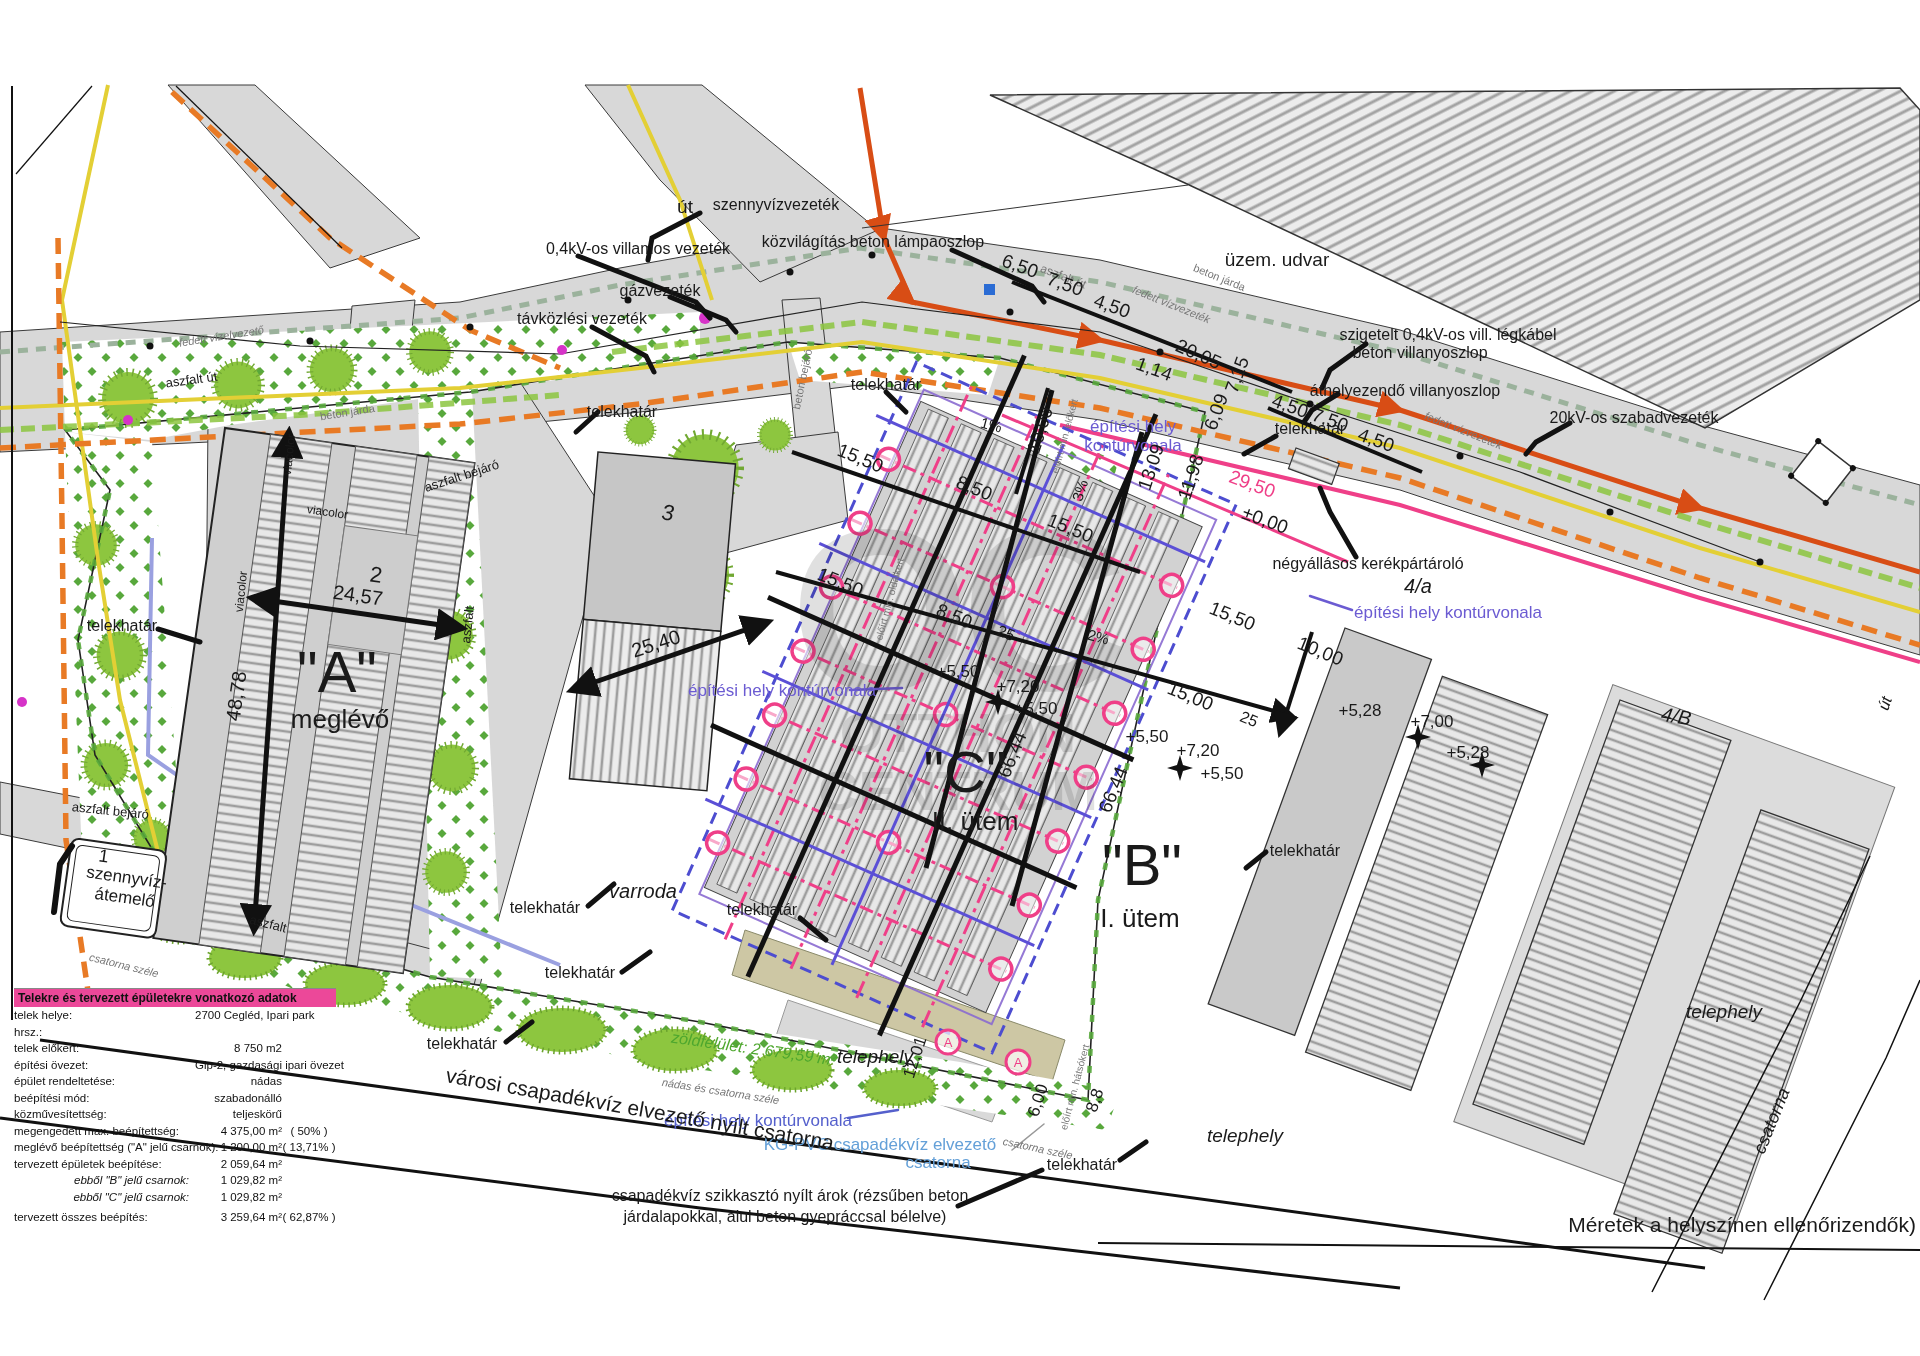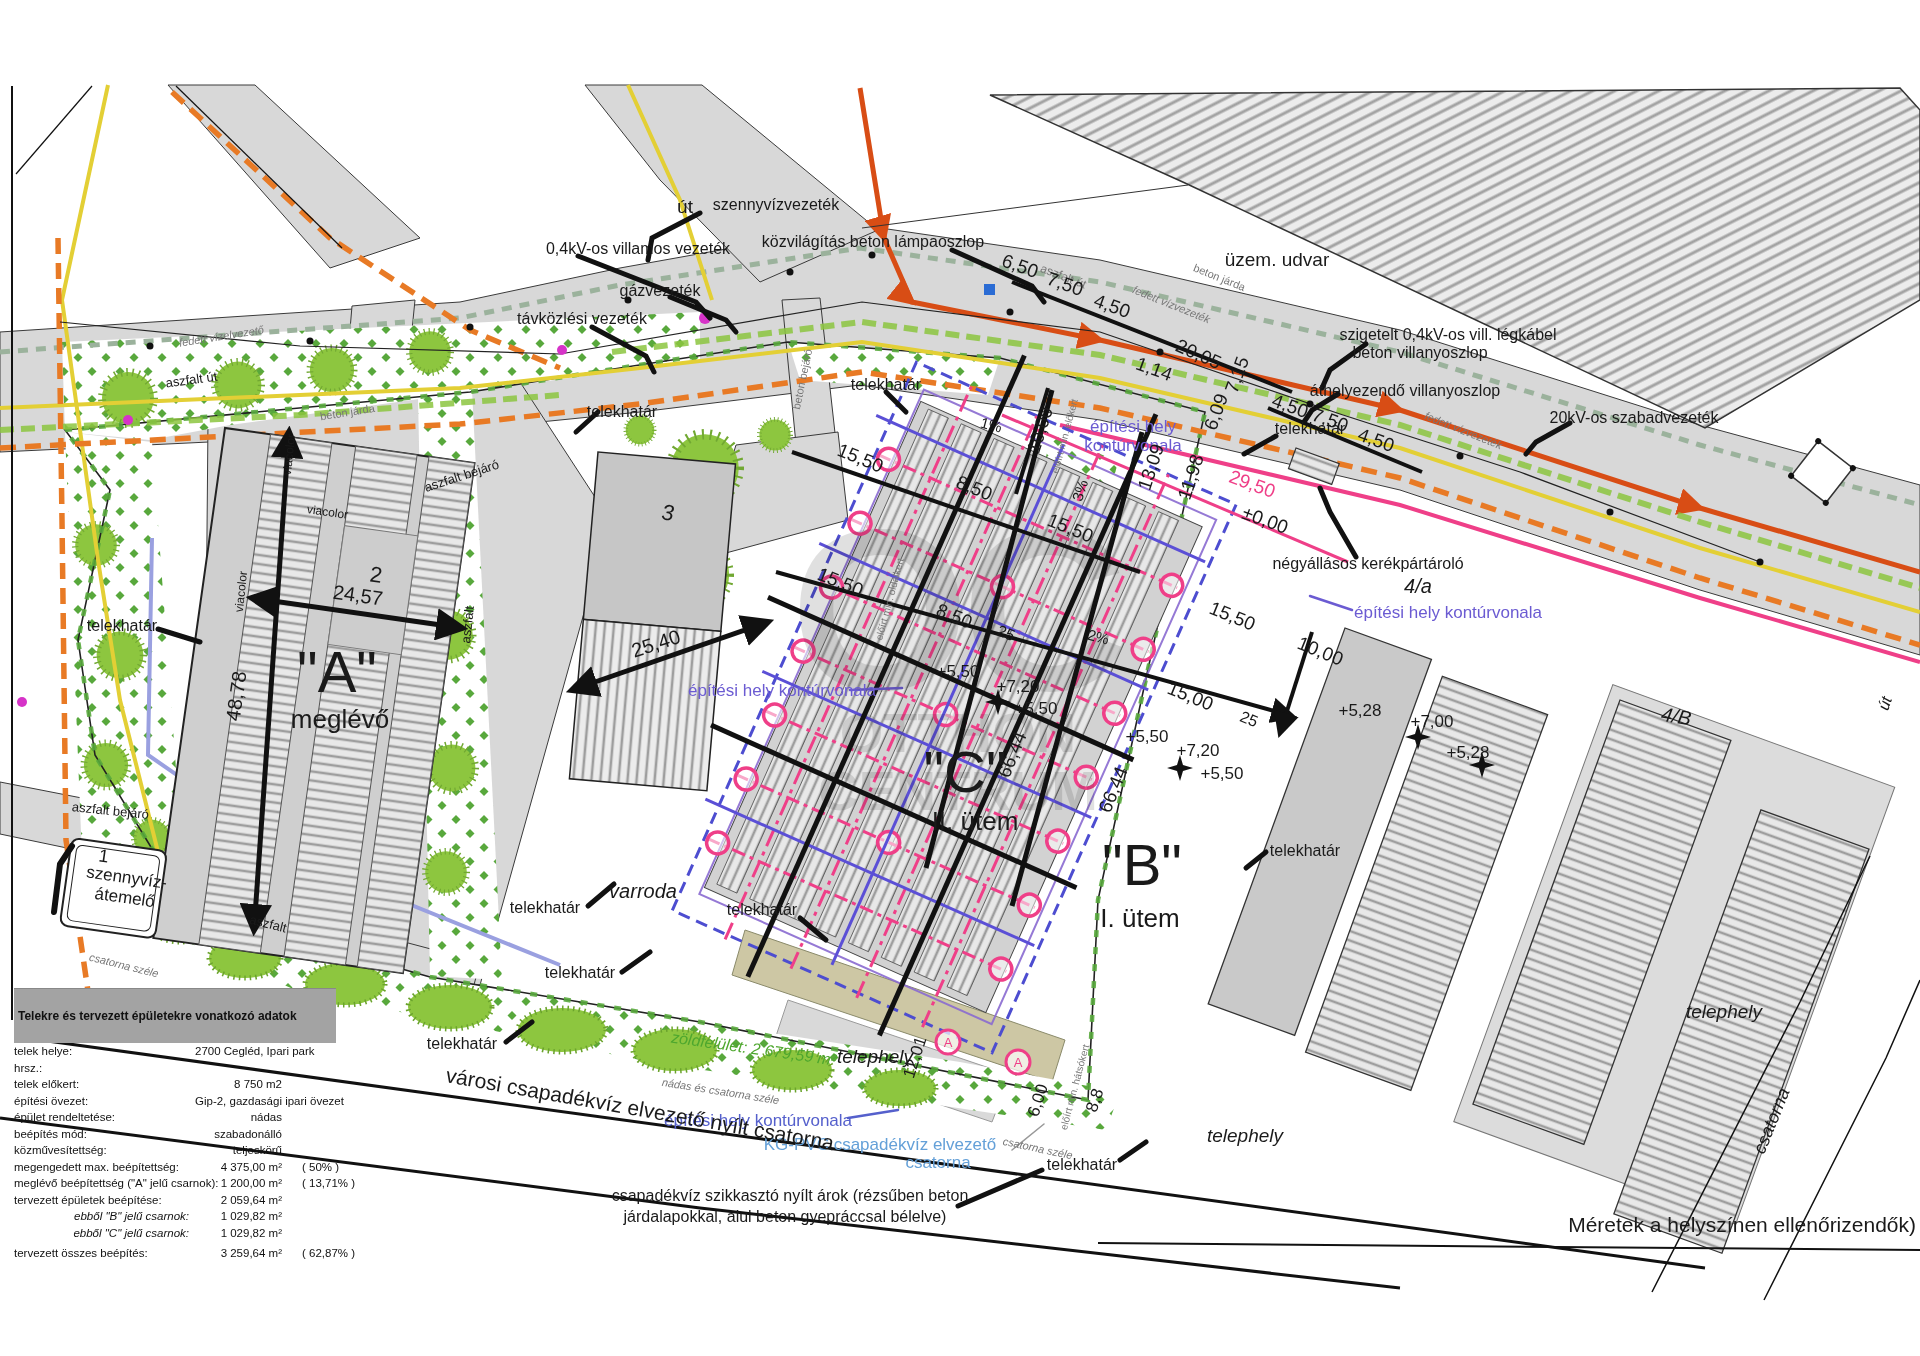--- a/index.html
+++ b/index.html
@@ -9,24 +9,24 @@
   .mid{text-anchor:middle;}
   .end{text-anchor:end;}
   .ital{font-style:italic;}
   .gray{fill:#777;}
   .purple{fill:#6b5bd2;}
   .blue{fill:#5560cc;}
   .kgblue{fill:#64a0d8;}
   .greent{fill:#4ea72e;}
   .pinkt{fill:#ef3f88;}
   .tbl{position:absolute;left:14px;top:988px;width:322px;font-size:11.5px;color:#111;}
-  .tbl .title{font-weight:bold;background:#a3a3a3;padding:20px 4px;font-size:12px;border-top:1px solid #888;}
+  .tbl .title{font-weight:bold;background:#ec4899;padding:2px 4px;font-size:12px;border-top:1px solid #888;}
   .tbl .row{display:grid;grid-template-columns:181px 87px 54px;line-height:16.5px;white-space:nowrap;}
   .tbl .row .v{text-align:right;}
-  .tbl .row .p{text-align:center;margin-left:20px;}
+  .tbl .row .p{text-align:center;}
   .tbl .row.ind .l{text-align:right;font-style:italic;padding-right:6px;}
   .tbl .row.bold{font-weight:normal;margin-top:4px;}
   .wm{opacity:.13;font-weight:bold;fill:#666;}
 </style>
 </head>
 <body>
 
 <svg id="plan-svg" width="1920" height="1356" viewBox="0 0 1920 1356">
   <defs>
     <pattern id="hatchH" patternUnits="userSpaceOnUse" width="9" height="9">
@@ -492,21 +492,21 @@
       <span class="l">építési övezet:</span>
       <span class="v">Gip-2, gazdasági ipari övezet</span>
       <span class="p"></span>
     </div>
   <div class="row">
       <span class="l">épület rendeltetése:</span>
       <span class="v">nádas</span>
       <span class="p"></span>
     </div>
   <div class="row">
-      <span class="l">beépítés mód:</span>
+      <span class="l">beépítési mód:</span>
       <span class="v">szabadonálló</span>
       <span class="p"></span>
     </div>
   <div class="row">
       <span class="l">közművesítettség:</span>
       <span class="v">teljeskörű</span>
       <span class="p"></span>
     </div>
   <div class="row">
       <span class="l">megengedett max. beépítettség:</span>

